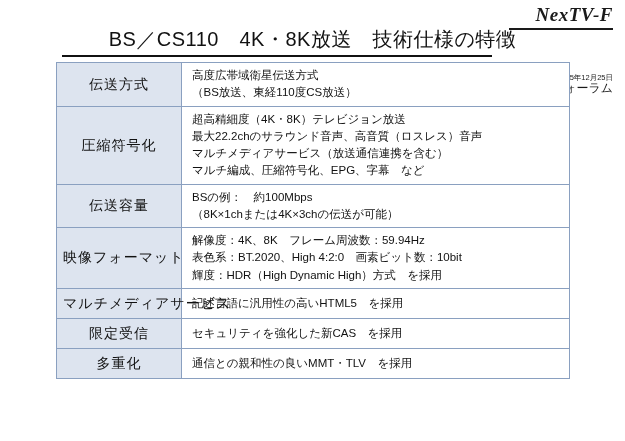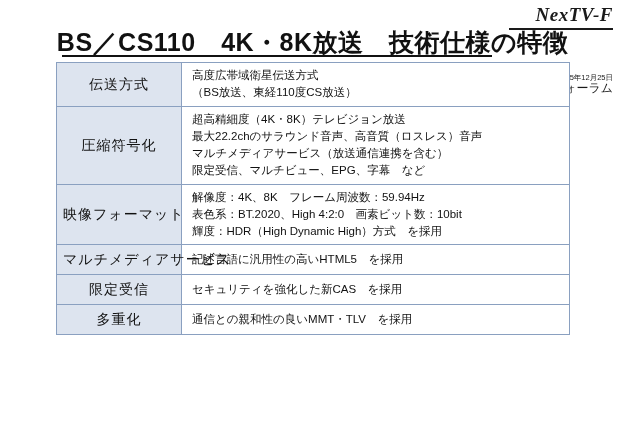--- a/index.html
+++ b/index.html
@@ -53,22 +53,22 @@
     color: #1a1a1a;
     text-align: center;
   }
   
   .title {
     position: absolute;
     top: 26px;
     left: 0;
     width: 625px;
     text-align: center;
-    font-size: 25px;
-    font-weight: bold;
+    font-size: 20px;
+    font-weight: normal;
     color: #111111;
     letter-spacing: 0.5px;
   }
   .title-underline {
     position: absolute;
     top: 55px;
     left: 62px;
     width: 430px;
     height: 2px;
     background: #111111;
@@ -133,24 +133,31 @@
           <span class="value-line">（BS放送、東経110度CS放送）</span>
         </td>
       </tr>
 
       <tr>
         <td class="label">圧縮符号化</td>
         <td class="value">
           <span class="value-line">超高精細度（4K・8K）テレビジョン放送</span>
           <span class="value-line">最大22.2chのサラウンド音声、高音質（ロスレス）音声</span>
           <span class="value-line">マルチメディアサービス（放送通信連携を含む）</span>
-          <span class="value-line">限定受信、マルチビュー、EPG、字幕　など</span>
+          <span class="value-line">マルチ編成、圧縮符号化、EPG、字幕　など</span>
         </td>
       </tr>
 
+      <tr>
+        <td class="label">伝送容量</td>
+        <td class="value">
+          <span class="value-line">BSの例：　約100Mbps</span>
+          <span class="value-line">（8K×1chまたは4K×3chの伝送が可能）</span>
+        </td>
+      </tr>
 
       <tr>
         <td class="label">映像フォーマット</td>
         <td class="value">
           <span class="value-line">解像度：4K、8K　フレーム周波数：59.94Hz</span>
           <span class="value-line">表色系：BT.2020、High 4:2:0　画素ビット数：10bit</span>
           <span class="value-line">輝度：HDR（High Dynamic High）方式　を採用</span>
         </td>
       </tr>
 

